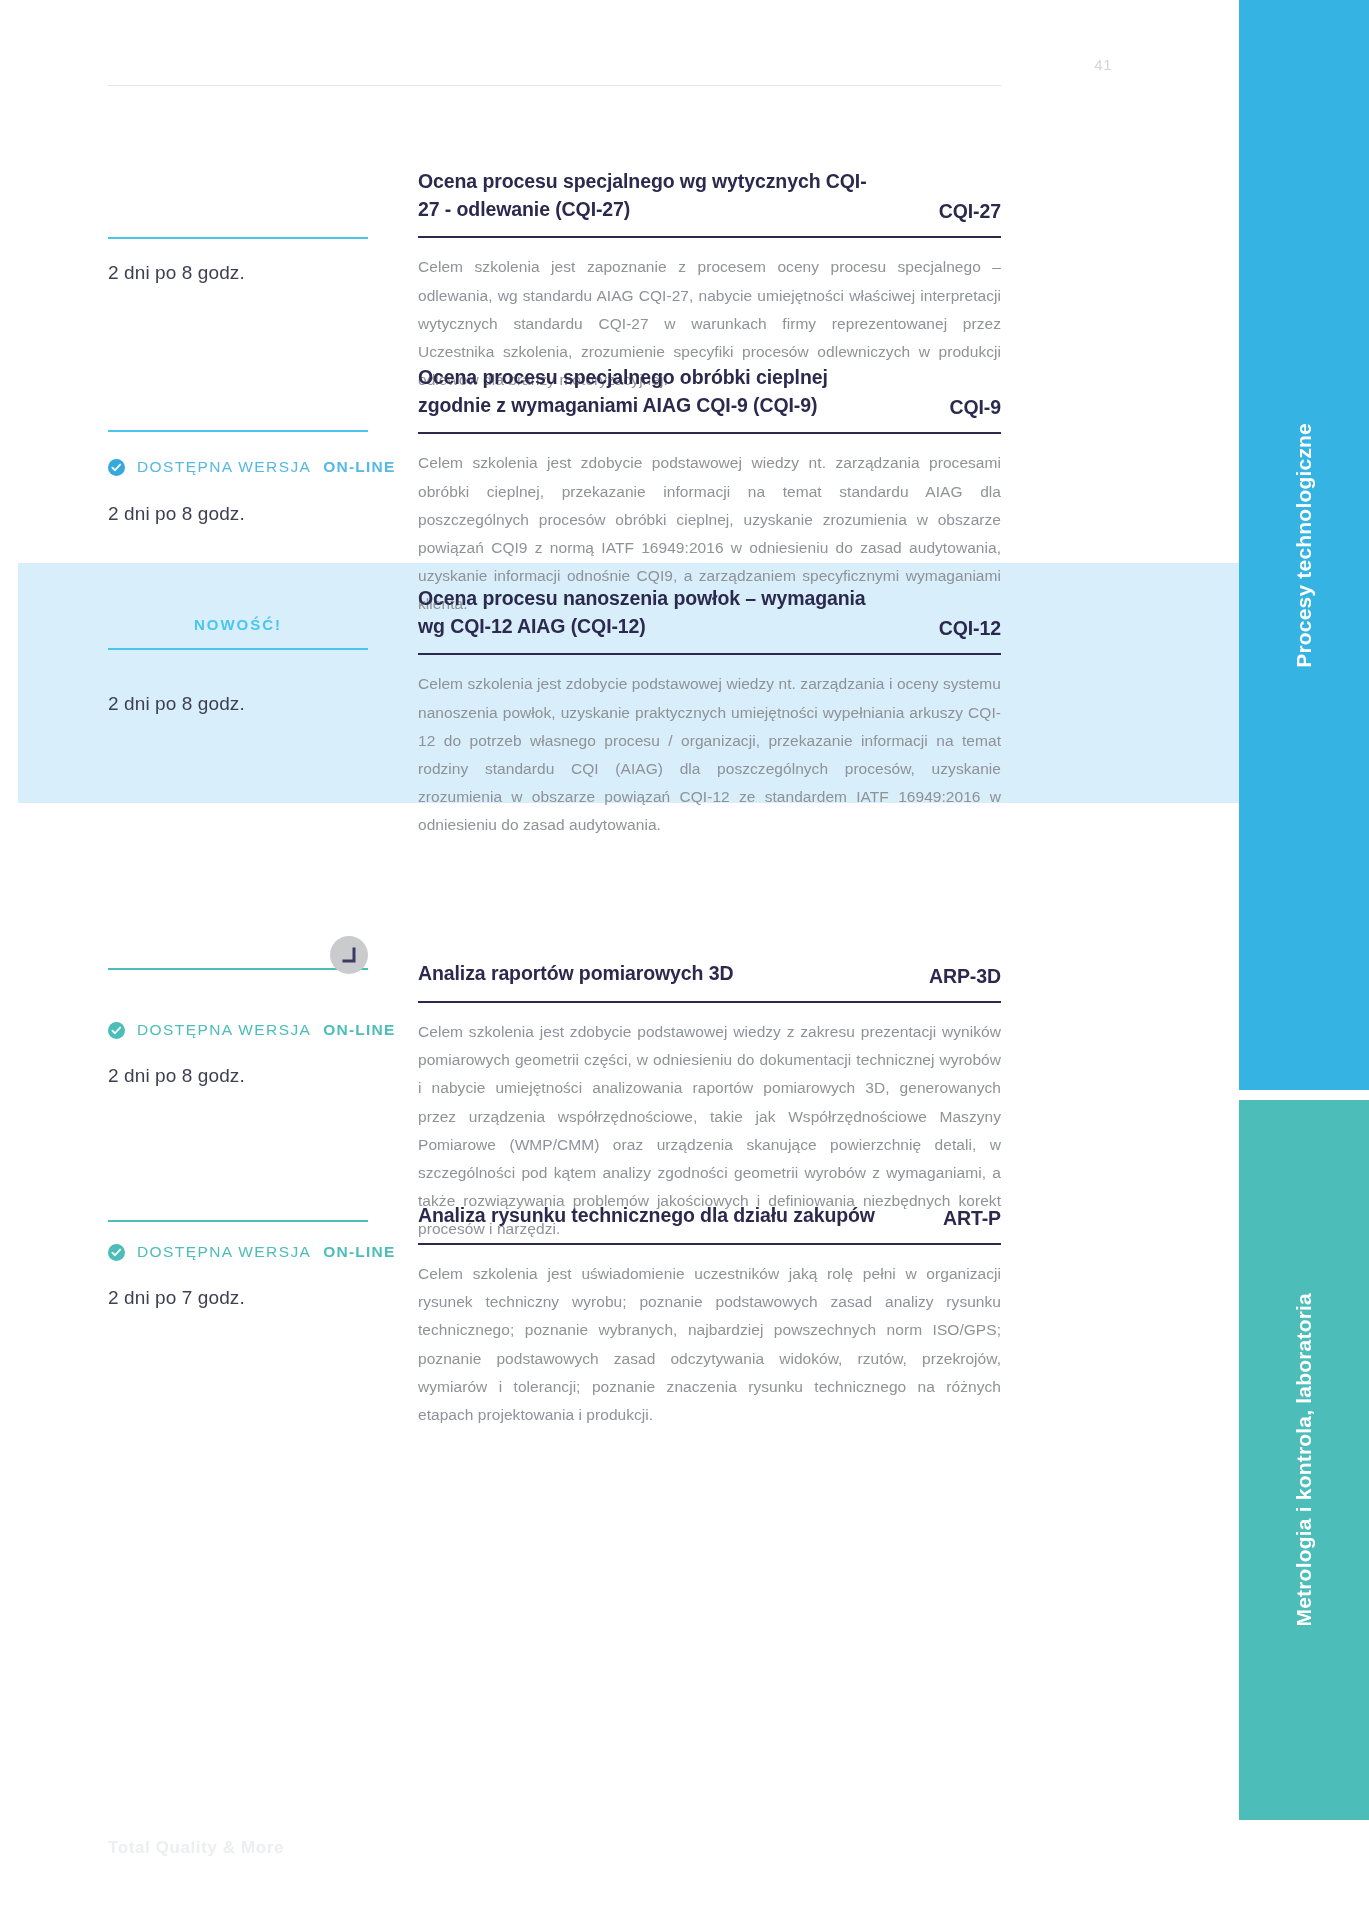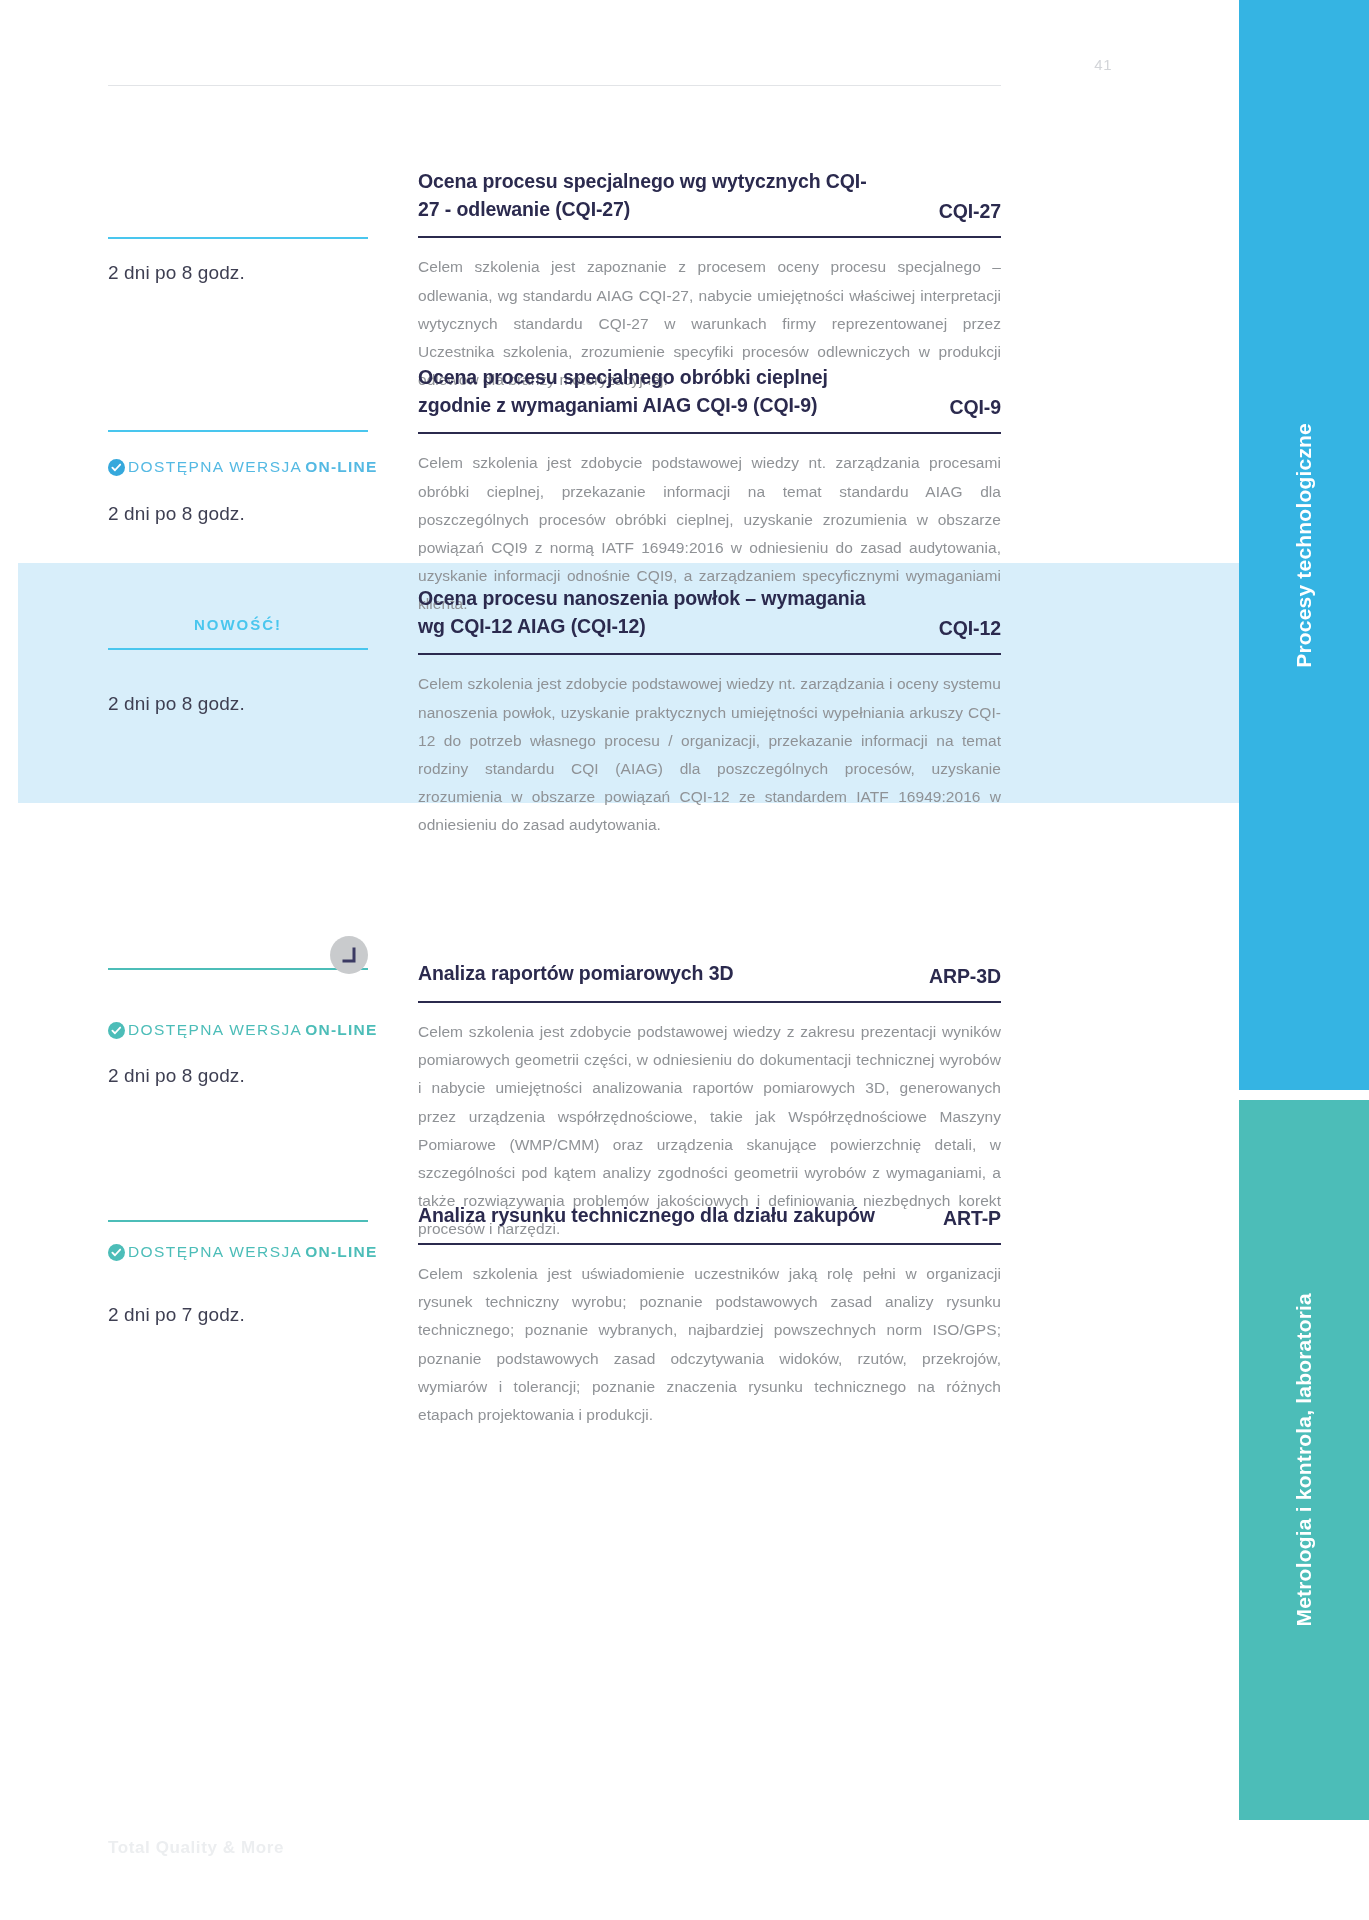--- a/index.html
+++ b/index.html
@@ -120,21 +120,21 @@
 
   .duration {
     font-size: 19px;
     color: #3e3f52;
     letter-spacing: 0.1px;
   }
 
   .online-tag {
     display: flex;
     align-items: center;
-    gap: 3px;
+    gap: 12px;
     font-size: 15.5px;
     letter-spacing: 1.4px;
   }
   .online-tag.blue { color: #54b9e3; }
   .online-tag.teal { color: #4cbdb8; }
   .online-tag .strong { font-weight: bold; letter-spacing: 1.2px; }
   .check-icon {
     width: 17px; height: 17px;
     border-radius: 50%;
     display: inline-flex;
@@ -309,21 +309,21 @@
       <div class="col-left">
         <div class="online-tag teal" style="margin-top:65px;">
           <span class="check-icon teal">
             <svg width="11" height="11" viewBox="0 0 12 12">
                 <path d="M1.5 6.2 L4.3 9 L10 2.8" stroke="#ffffff" stroke-width="2" fill="none" stroke-linecap="round" stroke-linejoin="round"></path>
               </svg>
           </span>
           <span>DOSTĘPNA WERSJA </span>
           <span class="strong">ON-LINE</span>
         </div>
-        <div class="duration" style="margin-top:43px;">2 dni po 7 godz.</div>
+        <div class="duration" style="margin-top:26px;">2 dni po 7 godz.</div>
       </div>
       <div class="col-right">
         <div class="title-line">
           <div class="course-title">Analiza rysunku technicznego dla działu zakupów</div>
           <div class="course-code">ART-P</div>
         </div>
         <div class="title-rule"></div>
         <div class="course-desc">Celem szkolenia jest uświadomienie uczestników jaką rolę pełni w organizacji rysunek techniczny wyrobu; poznanie podstawowych zasad analizy rysunku technicznego; poznanie wybranych, najbardziej powszechnych norm ISO/GPS; poznanie podstawowych zasad odczytywania widoków, rzutów, przekrojów, wymiarów i tolerancji; poznanie znaczenia rysunku technicznego na różnych etapach projektowania i produkcji.</div>
       </div>
     </div>

